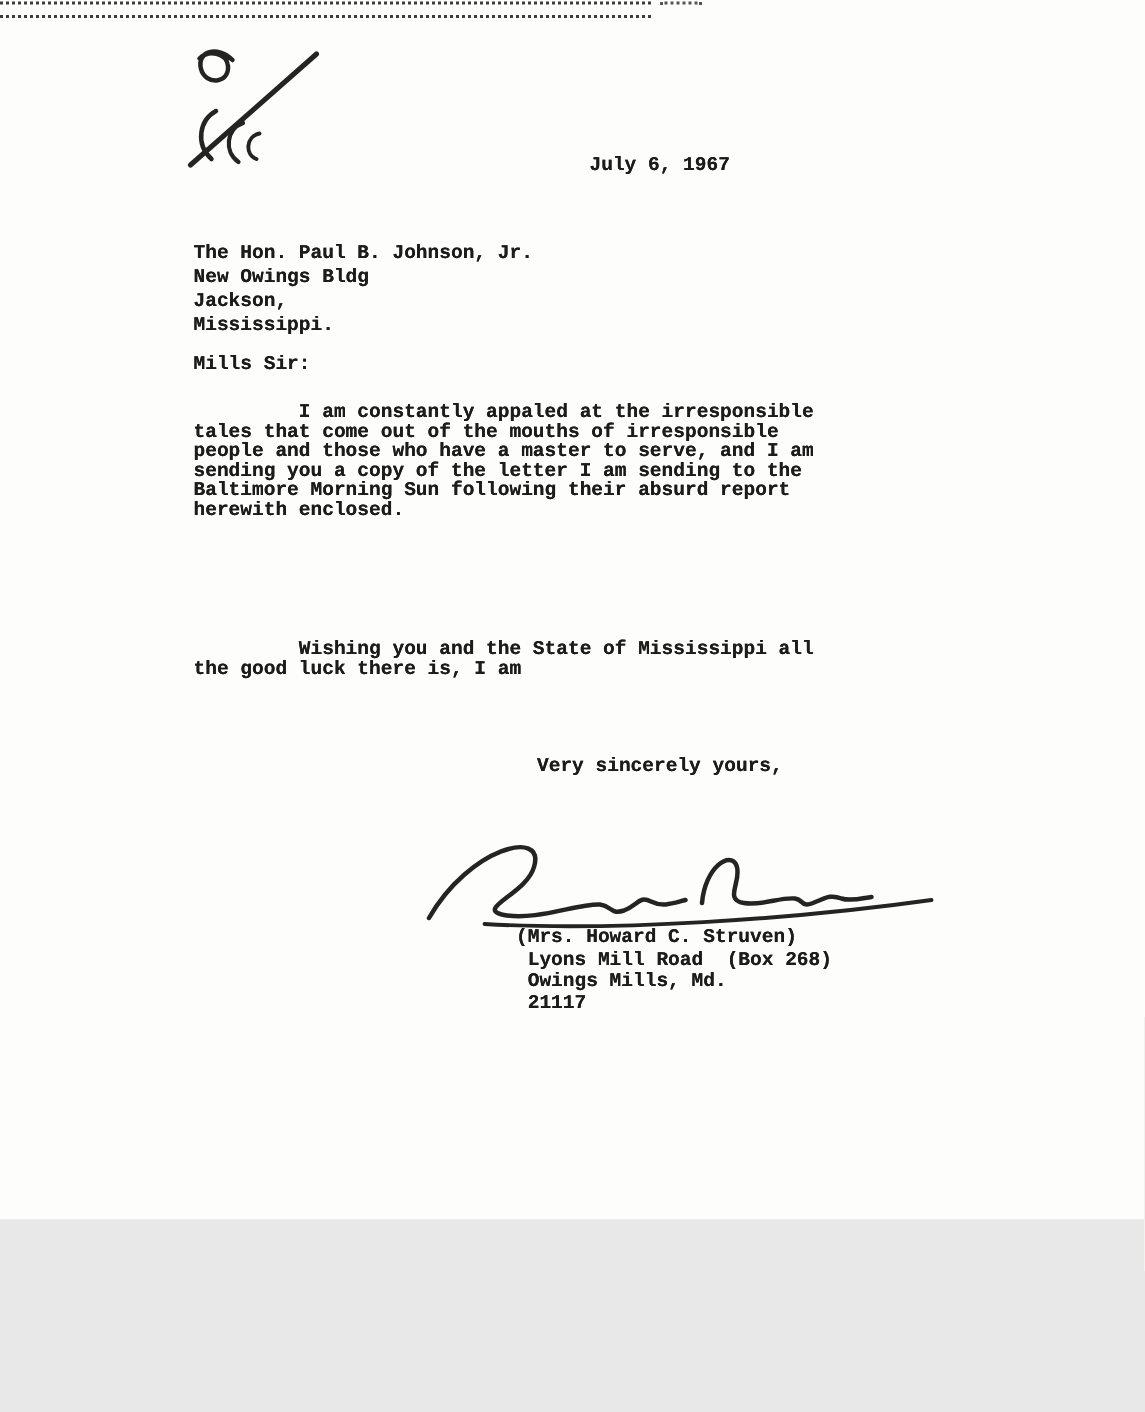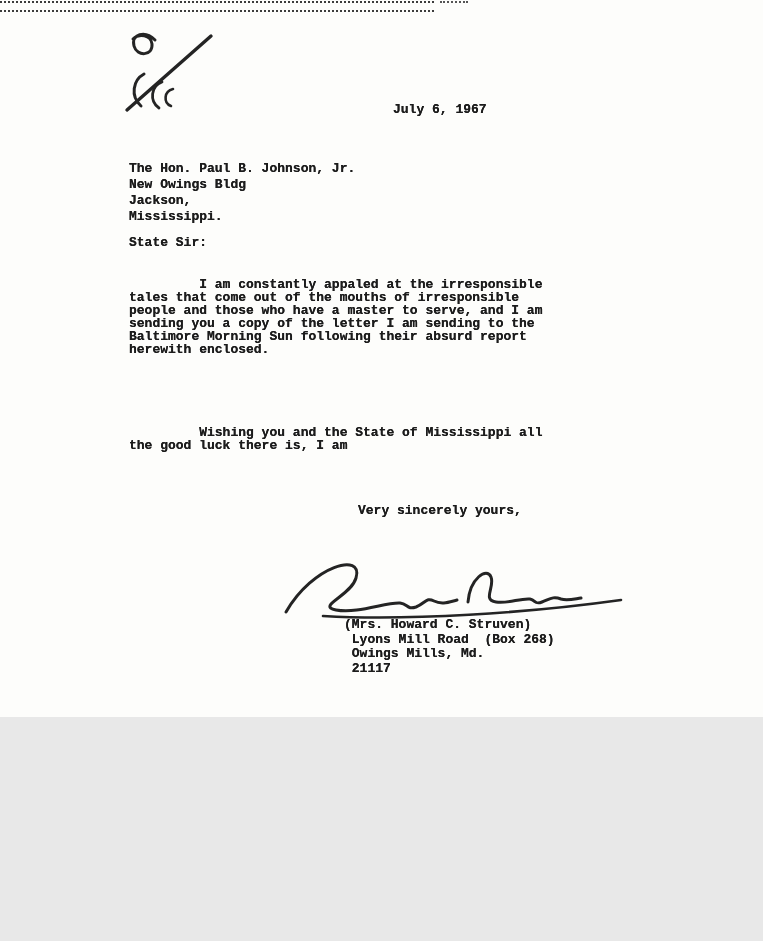--- a/index.html
+++ b/index.html
@@ -1,19 +1,19 @@
 <!DOCTYPE html>
 <html><head>
 <meta charset="utf-8">
 <style>
   html, body { margin: 0; padding: 0; background: #e8e8e8; }
   .page {
     position: relative;
     width: 763px;
-    height: 717px;
+    height: 813px;
     margin: 0 auto;
     background: #fdfdfb;
     overflow: hidden;
     font-family: "Liberation Mono", "DejaVu Sans Mono", monospace;
     color: #1c1c1c;
   }
   .mono {
     position: absolute;
     white-space: pre;
     font-weight: 700;
@@ -72,23 +72,23 @@
     <path d="M 58 63 C 49 65, 48 77, 56 80" stroke-width="2.6"></path>
   </svg>
 
   <div class="mono" style="left:393px; top:103px;">July 6, 1967</div>
 
   <div class="mono lh16" style="left:129px; top:161px;">The Hon. Paul B. Johnson, Jr.
 New Owings Bldg
 Jackson,
 Mississippi.</div>
 
-  <div class="mono" style="left:129px; top:236px;">State Sir:</div>
+  <div class="mono" style="left:129px; top:236px;">Mills Sir:</div>
 
-  <div class="mono" style="left:129px; top:278px;">         I am constantly appaled at the irresponsible
+  <div class="mono" style="left:129px; top:268px;">         I am constantly appaled at the irresponsible
 tales that come out of the mouths of irresponsible
 people and those who have a master to serve, and I am
 sending you a copy of the letter I am sending to the
 Baltimore Morning Sun following their absurd report
 herewith enclosed.</div>
 
 
   <div class="mono" style="left:129px; top:426px;">         Wishing you and the State of Mississippi all
 the good luck there is, I am</div>
 

